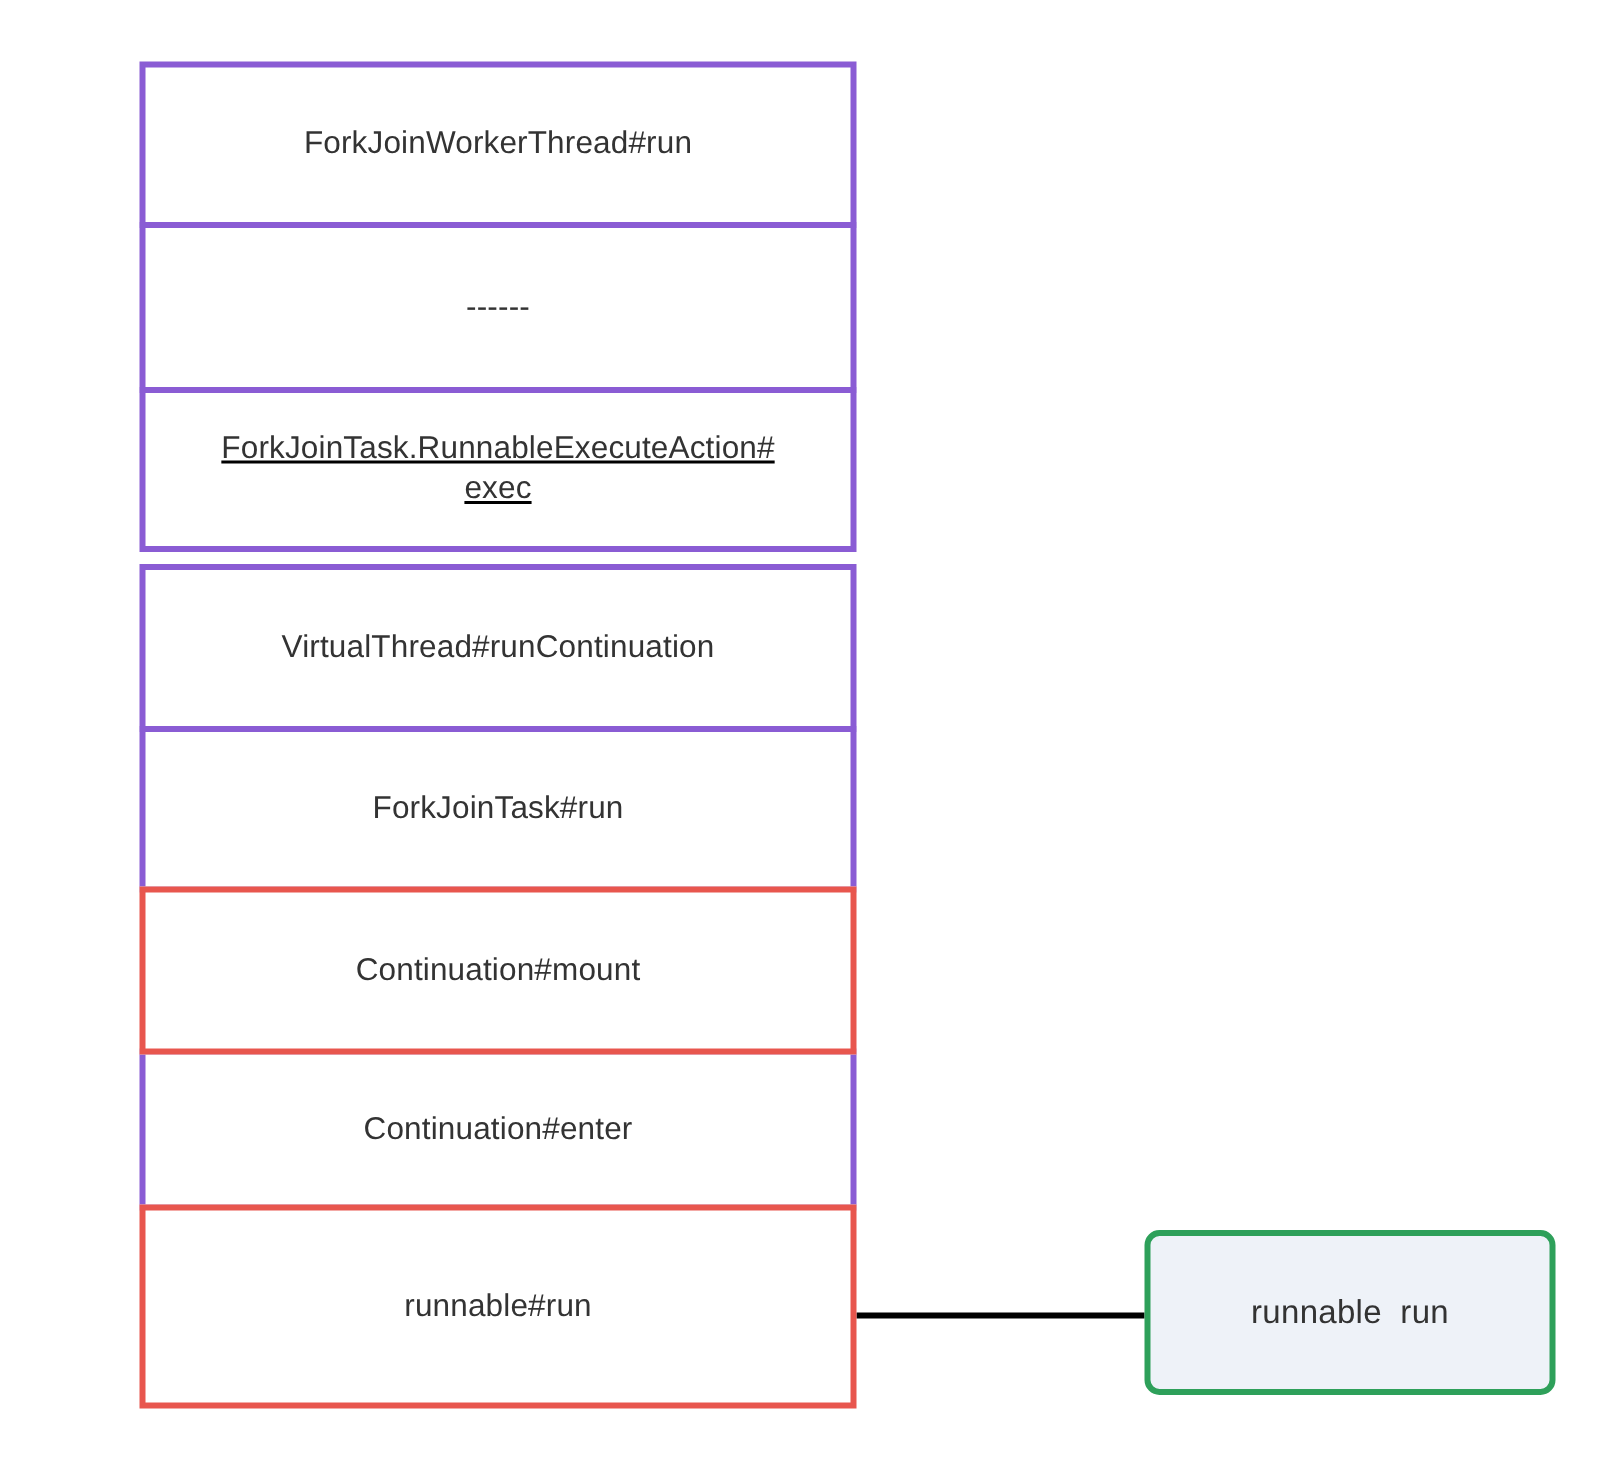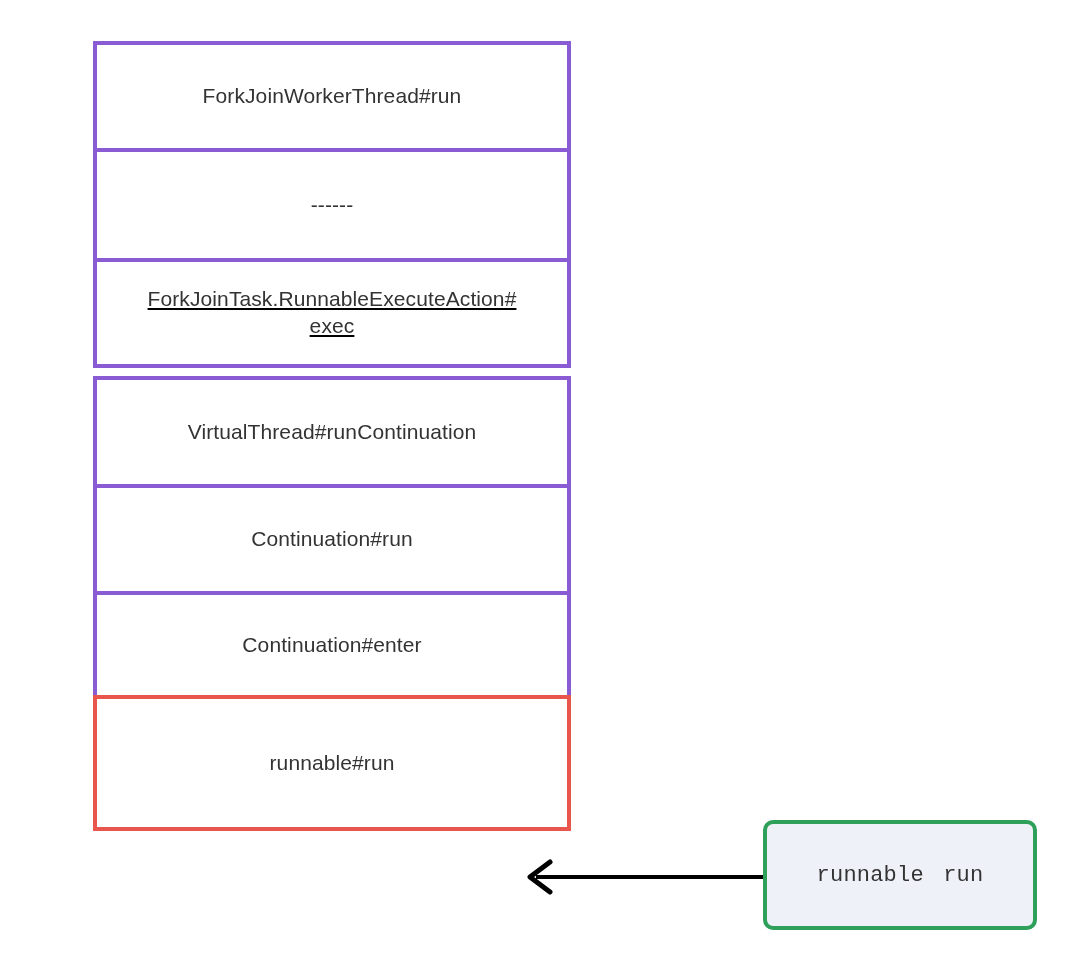--- a/index.html
+++ b/index.html
@@ -77,21 +77,20 @@
     border-radius: 10px;
     display: flex;
     align-items: center;
     justify-content: center;
   }
   #callout .callout-label {
     font-size: 22px;
     color: #333333;
     letter-spacing: 0.2px;
     word-spacing: 6px;
-    font-family: Liberation Mono, monospace;
   }
 
   
   #arrow-svg {
     position: absolute;
     left: 520px;
     top: 856px;
     width: 250px;
     height: 44px;
     overflow: visible;
@@ -115,23 +114,26 @@
     <div class="frame frame-purple" style="height:110px;text-decoration:underline;">
       <span class="frame-label">ForkJoinTask.RunnableExecuteAction#
 exec</span>
     </div>
 
     <div class="frame frame-purple" style="height:112px;margin-top:12px;">
       <span class="frame-label">VirtualThread#runContinuation</span>
     </div>
 
     <div class="frame frame-purple" style="height:111px;">
-      <span class="frame-label">Continuation#run</span>
+      <span class="frame-label">ForkJoinTask#run</span>
     </div>
 
+    <div class="frame frame-red" style="height:112px;">
+      <span class="frame-label">Continuation#mount</span>
+    </div>
 
     <div class="frame frame-purple" style="height:108px;">
       <span class="frame-label">Continuation#enter</span>
     </div>
 
     <div class="frame frame-red" style="height:136px;text-align:center;">
       <span class="frame-label">runnable#run</span>
     </div>
 
   </div>

